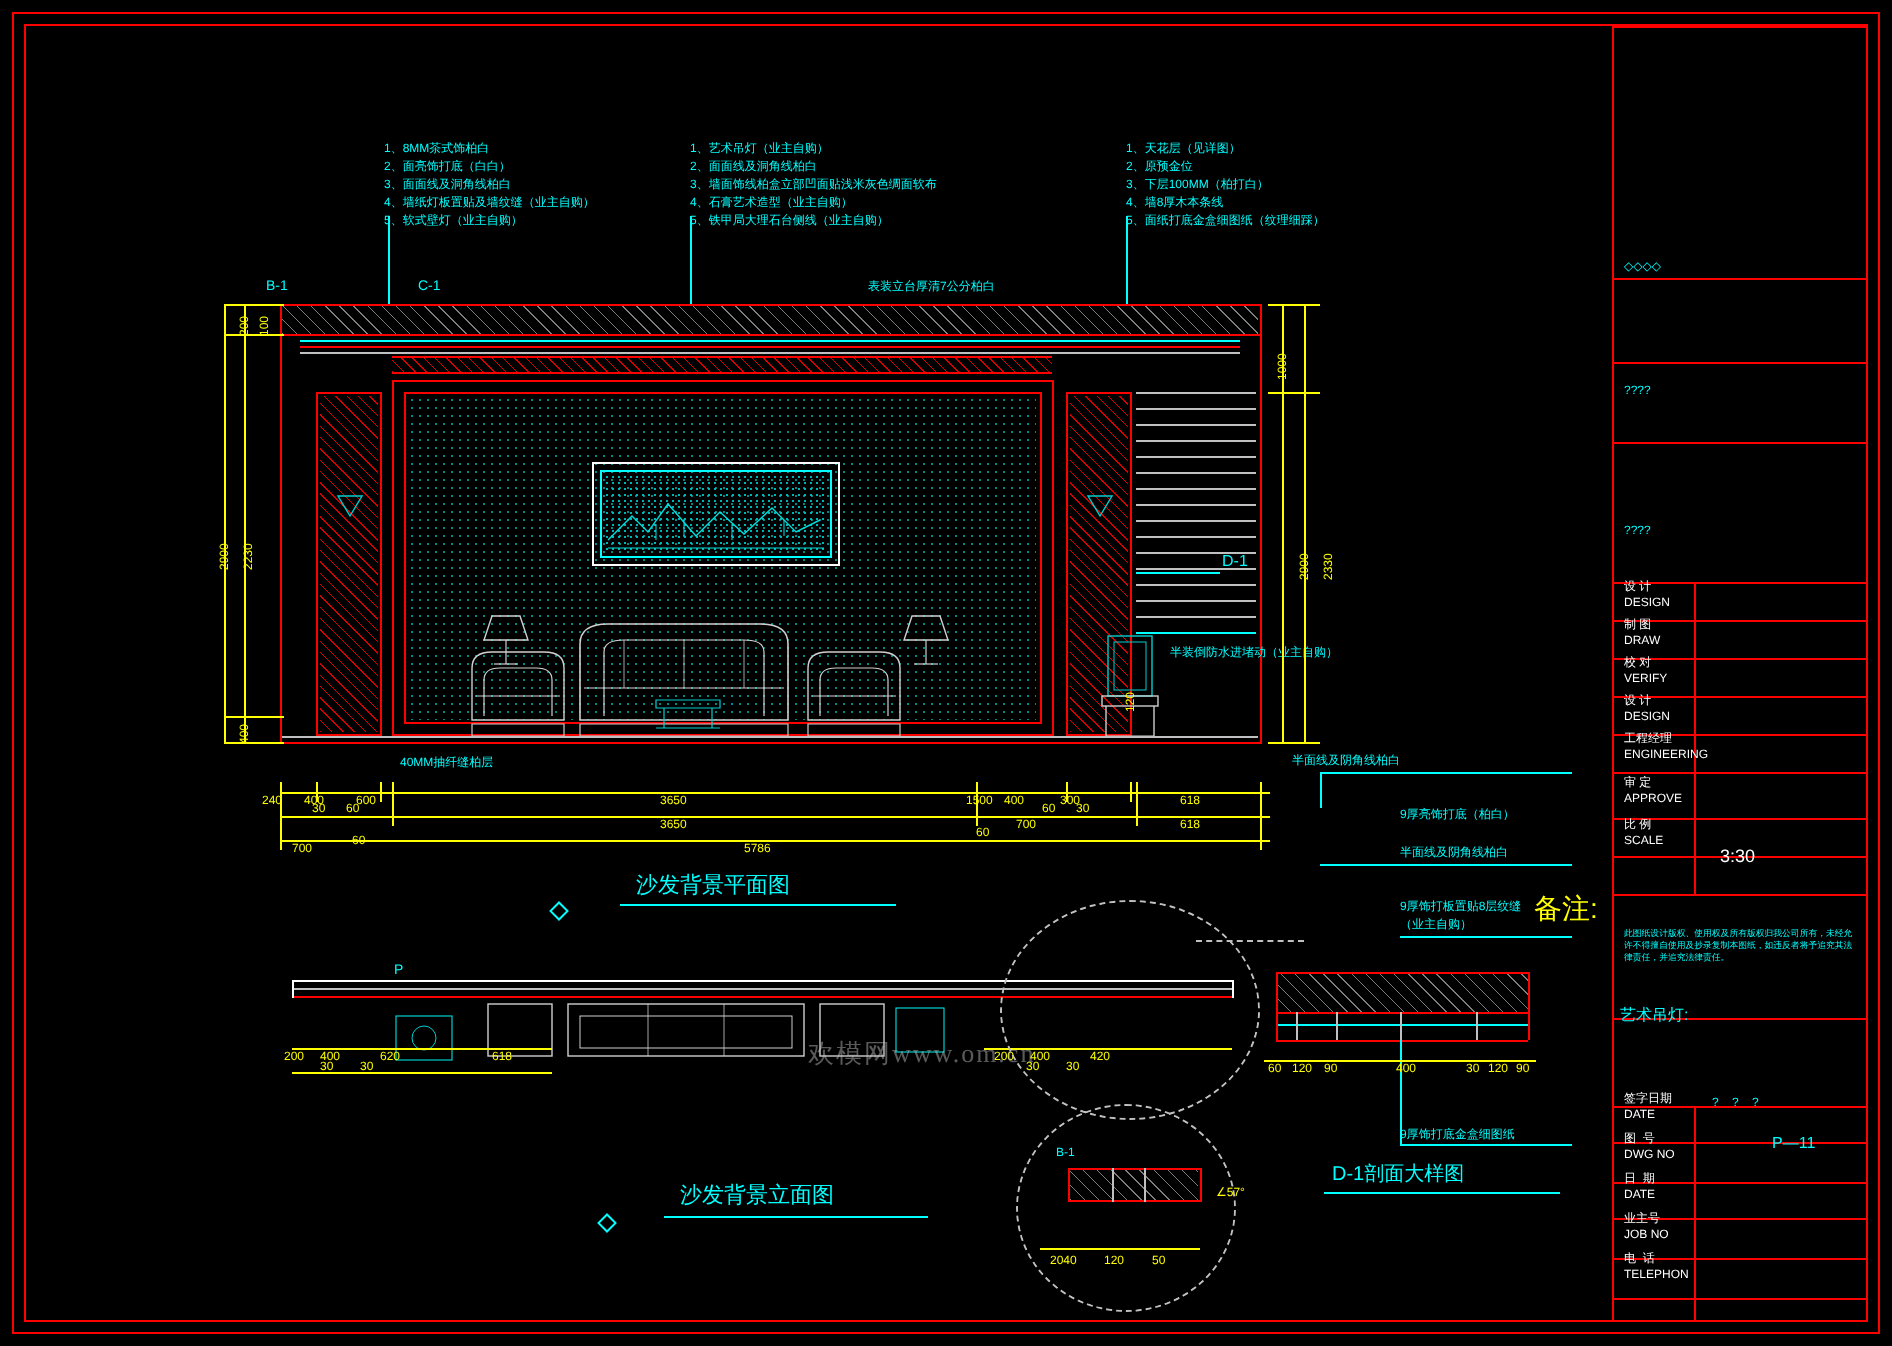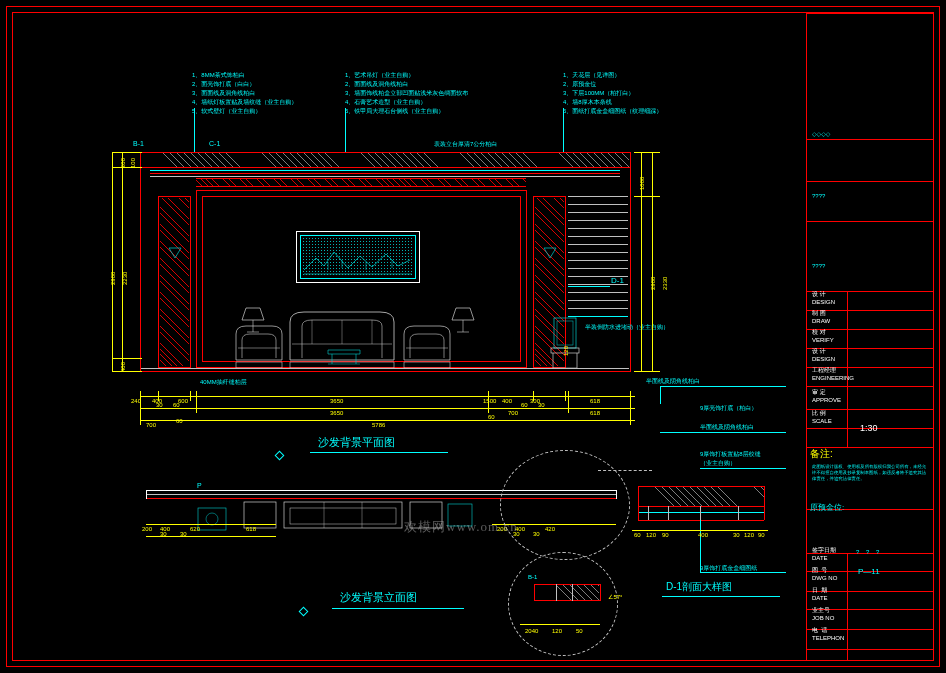--- a/index.html
+++ b/index.html
@@ -437,34 +437,34 @@
   <div class="tb-txt" style="left:812px;top:328px;">校 对</div>
   <div class="tb-txt" style="left:812px;top:336px;">VERIFY</div>
   <div class="tb-txt" style="left:812px;top:347px;">设 计</div>
   <div class="tb-txt" style="left:812px;top:355px;">DESIGN</div>
   <div class="tb-txt" style="left:812px;top:366px;">工程经理</div>
   <div class="tb-txt" style="left:812px;top:374px;">ENGINEERING</div>
   <div class="tb-txt" style="left:812px;top:388px;">审 定</div>
   <div class="tb-txt" style="left:812px;top:396px;">APPROVE</div>
   <div class="tb-txt" style="left:812px;top:409px;">比 例</div>
   <div class="tb-txt" style="left:812px;top:417px;">SCALE</div>
-  <div class="tb-txt" style="left:860px;top:424px;font-size:9px;">1:30</div>
-
-  <div class="tb-txt y" style="left:810px;top:450px;font-size:10px;">备注:</div>
+  <div class="tb-txt" style="left:860px;top:424px;font-size:9px;">3:30</div>
+
+  <div class="tb-txt y" style="left:767px;top:450px;font-size:14px;">备注:</div>
   <div style="position:absolute;left:812px;top:464px;width:118px;font-size:4.4px;line-height:6px;color:#00ffff;">此图纸设计版权、使用权及所有版权归我公司所有，未经允许不得擅自使用及抄录复制本图纸，如违反者将予追究其法律责任，并追究法律责任。</div>
 
-  <div class="tb-txt cy" style="left:810px;top:504px;font-size:8px;">原预金位:</div>
+  <div class="tb-txt cy" style="left:810px;top:504px;font-size:8px;">艺术吊灯:</div>
 
   <div class="tb-txt" style="left:812px;top:546px;">签字日期</div>
   <div class="tb-txt" style="left:812px;top:554px;">DATE</div>
   <div class="tb-txt cy" style="left:856px;top:548px;">?    ?    ?</div>
 
   <div class="tb-txt" style="left:812px;top:566px;">图  号</div>
   <div class="tb-txt" style="left:812px;top:574px;">DWG NO</div>
-  <div class="tb-txt cy" style="left:832px;top:568px;font-size:8px;padding-left:26px;">P—11</div>
+  <div class="tb-txt cy" style="left:860px;top:568px;font-size:8px;padding-left:26px;">P—11</div>
 
   <div class="tb-txt" style="left:812px;top:586px;">日  期</div>
   <div class="tb-txt" style="left:812px;top:594px;">DATE</div>
 
   <div class="tb-txt" style="left:812px;top:606px;">业主号</div>
   <div class="tb-txt" style="left:812px;top:614px;">JOB NO</div>
 
   <div class="tb-txt" style="left:812px;top:626px;">电  话</div>
   <div class="tb-txt" style="left:812px;top:634px;">TELEPHON</div>
 

